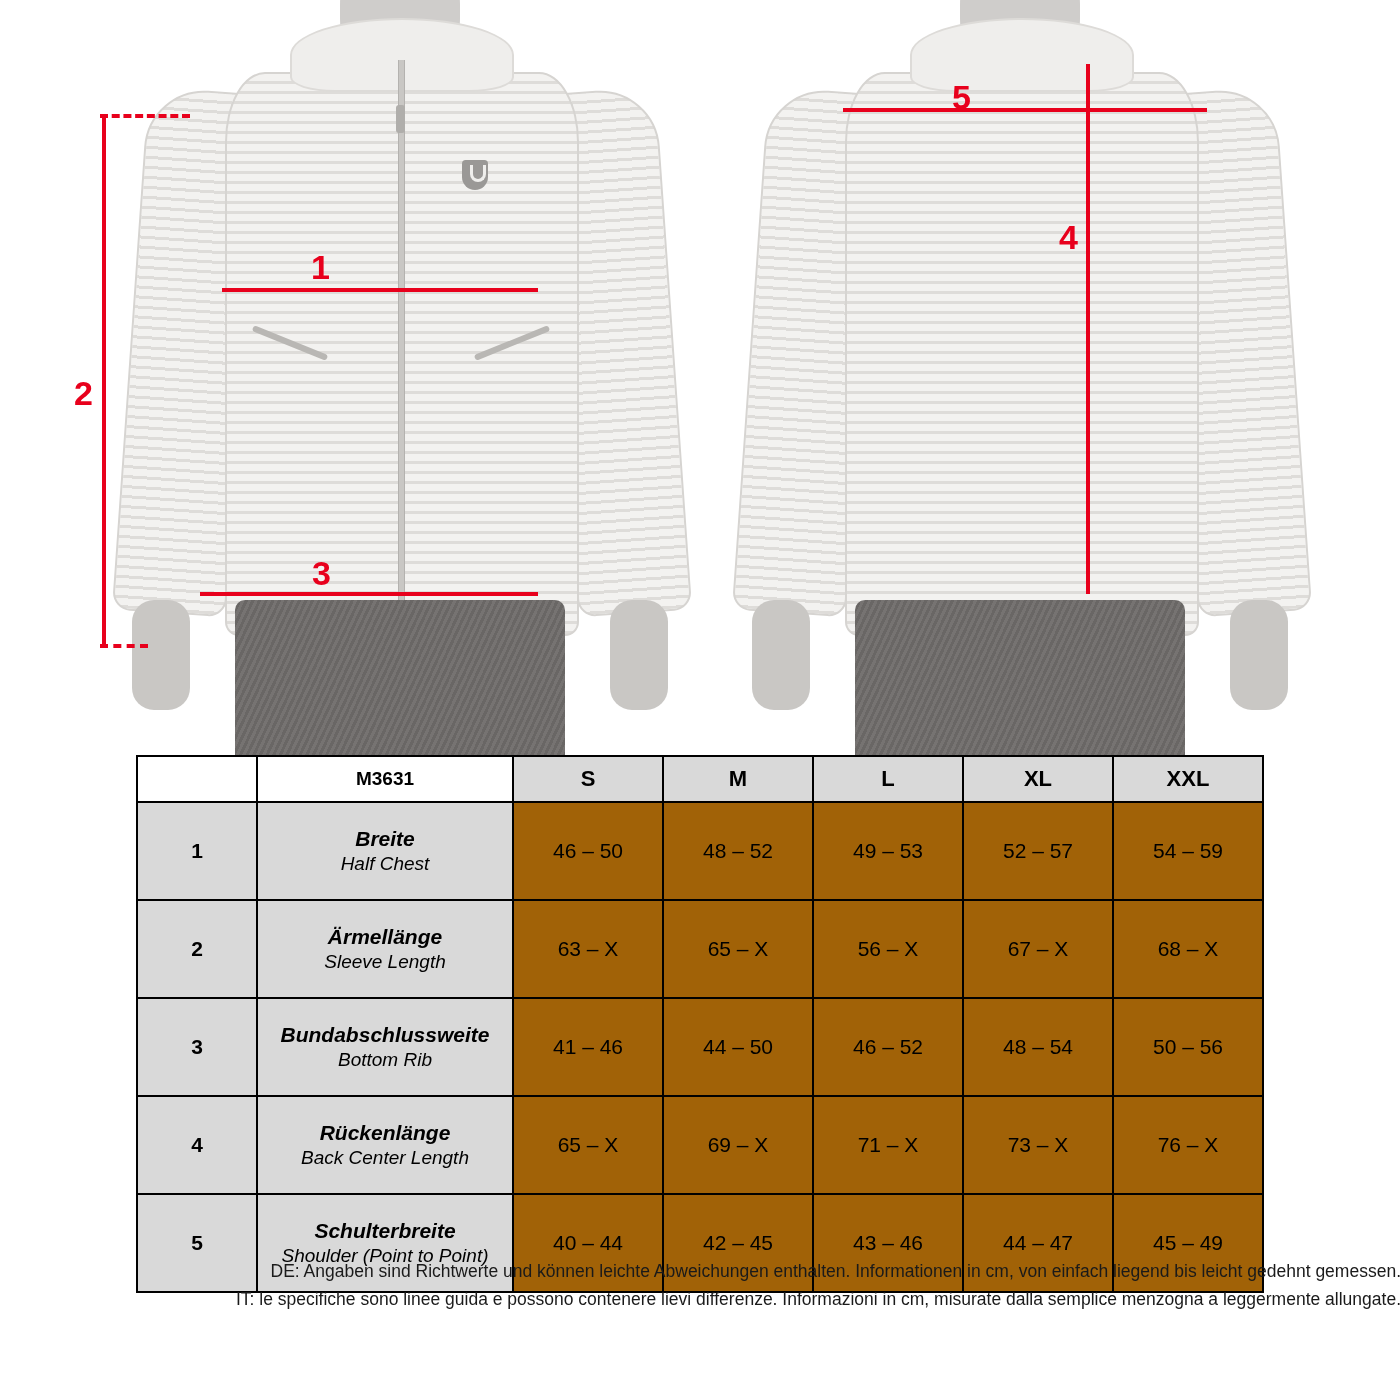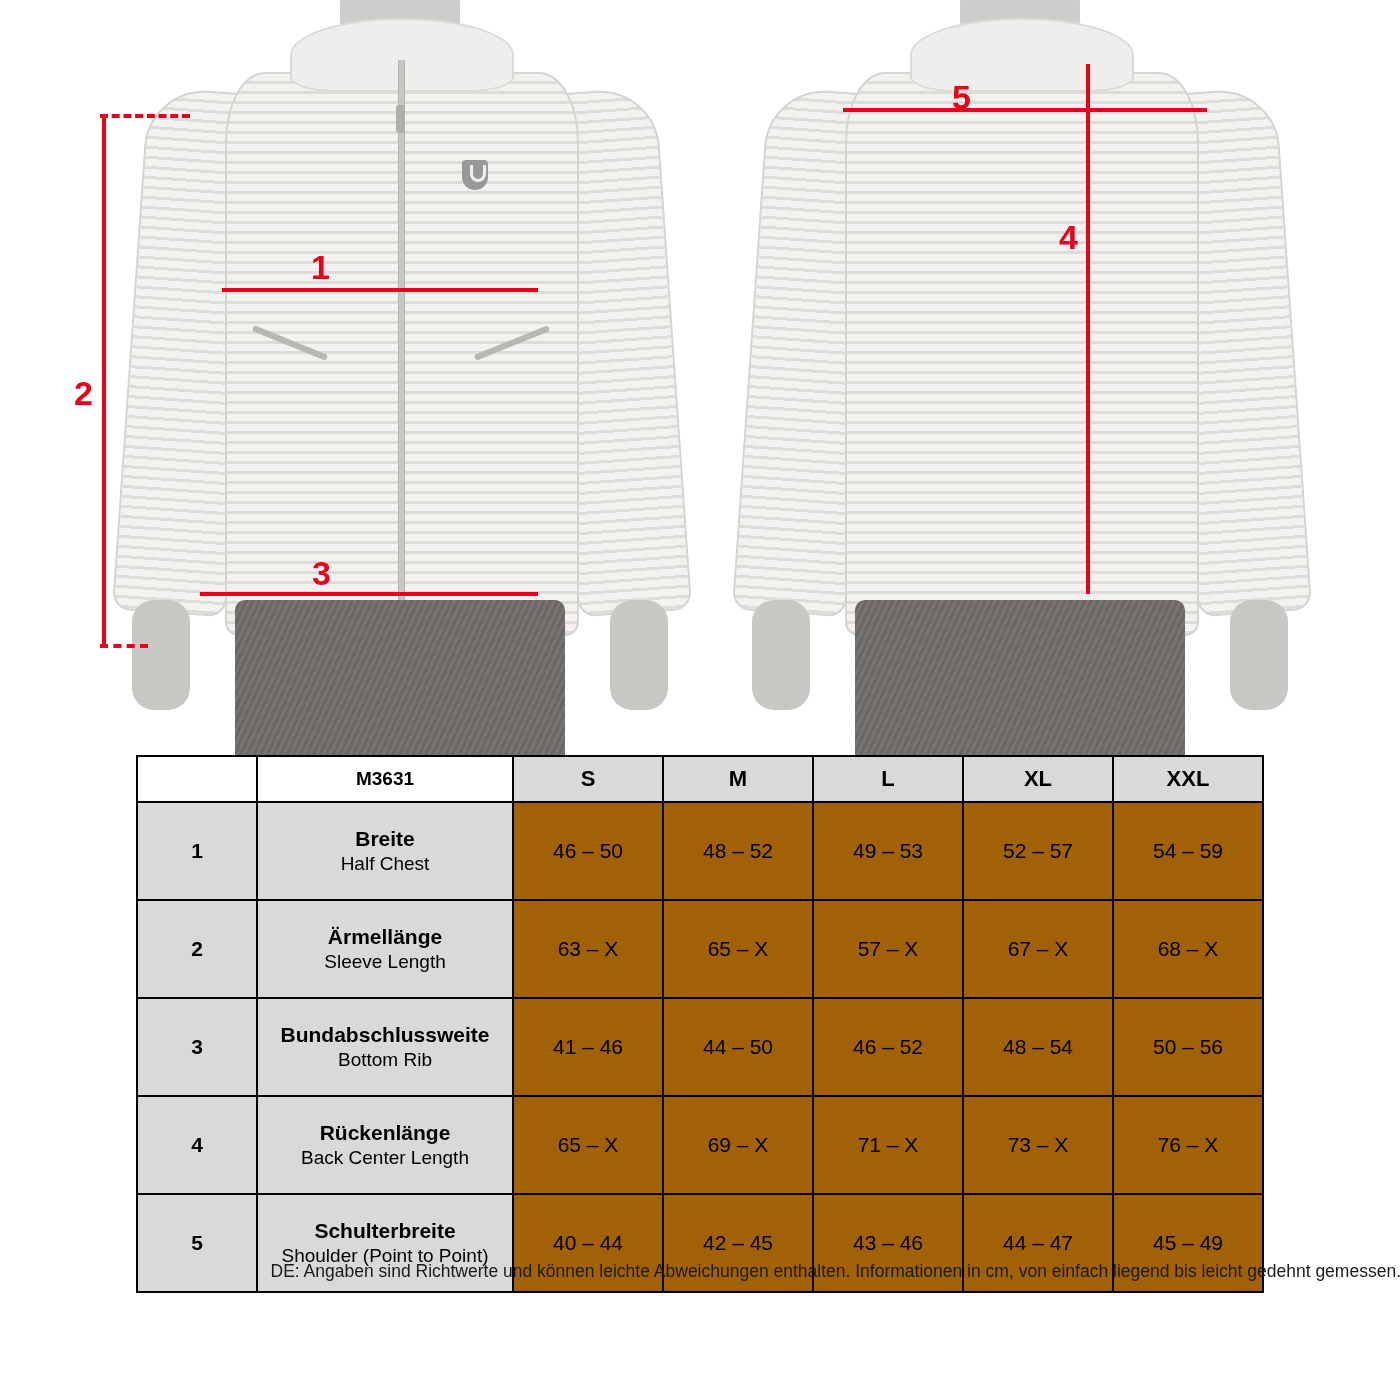--- a/index.html
+++ b/index.html
@@ -223,20 +223,21 @@
   }
   td.num-cell {
     background: #d9d9d9;
     font-size: 21px;
     font-weight: bold;
   }
   td.label-cell {
     background: #d9d9d9;
     padding: 4px 6px;
     line-height: 1.25;
+    font-style: italic;
   }
   td.label-cell .de {
     font-size: 21px;
     font-weight: bold;
     display: block;
   }
   td.label-cell .en {
     font-size: 19px;
     display: block;
   }
@@ -348,21 +349,21 @@
         <td class="val-cell">54 – 59</td>
       </tr>
       <tr>
         <td class="num-cell">2</td>
         <td class="label-cell">
           <span class="de">Ärmellänge</span>
           <span class="en">Sleeve Length</span>
         </td>
         <td class="val-cell">63 – X</td>
         <td class="val-cell">65 – X</td>
-        <td class="val-cell">57 – X</td>
+        <td class="val-cell">56 – X</td>
         <td class="val-cell">67 – X</td>
         <td class="val-cell">68 – X</td>
       </tr>
       <tr>
         <td class="num-cell">3</td>
         <td class="label-cell">
           <span class="de">Bundabschlussweite</span>
           <span class="en">Bottom Rib</span>
         </td>
         <td class="val-cell">41 – 46</td>
@@ -394,13 +395,14 @@
         <td class="val-cell">43 – 46</td>
         <td class="val-cell">44 – 47</td>
         <td class="val-cell">45 – 49</td>
       </tr>
     </tbody>
   </table>
 </div>
 
 <div class="notes">
   <div>DE: Angaben sind Richtwerte und können leichte Abweichungen enthalten. Informationen in cm, von einfach liegend bis leicht gedehnt gemessen.</div>
+  <div>IT: le specifiche sono linee guida e possono contenere lievi differenze. Informazioni in cm, misurate dalla semplice menzogna a leggermente allungate.</div>
 </div>
 
 </body></html>

